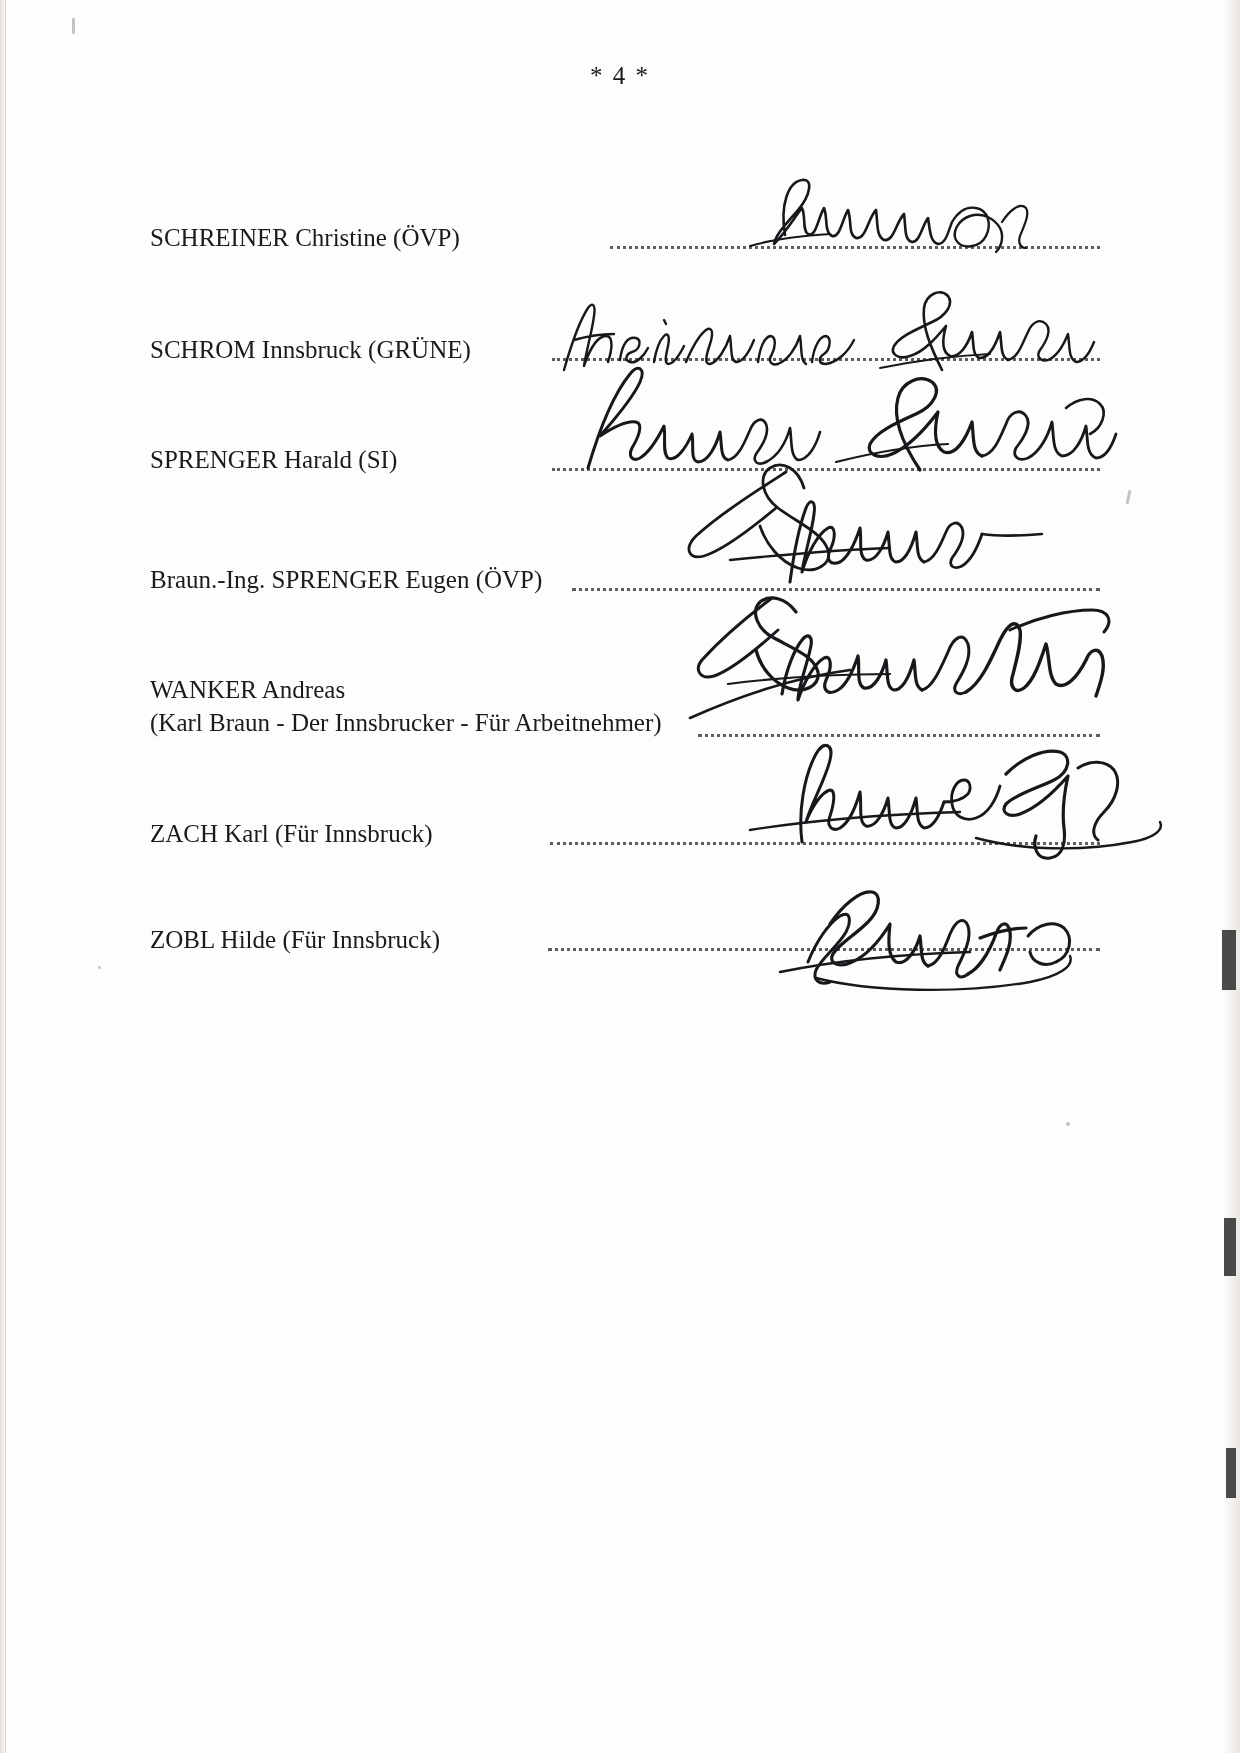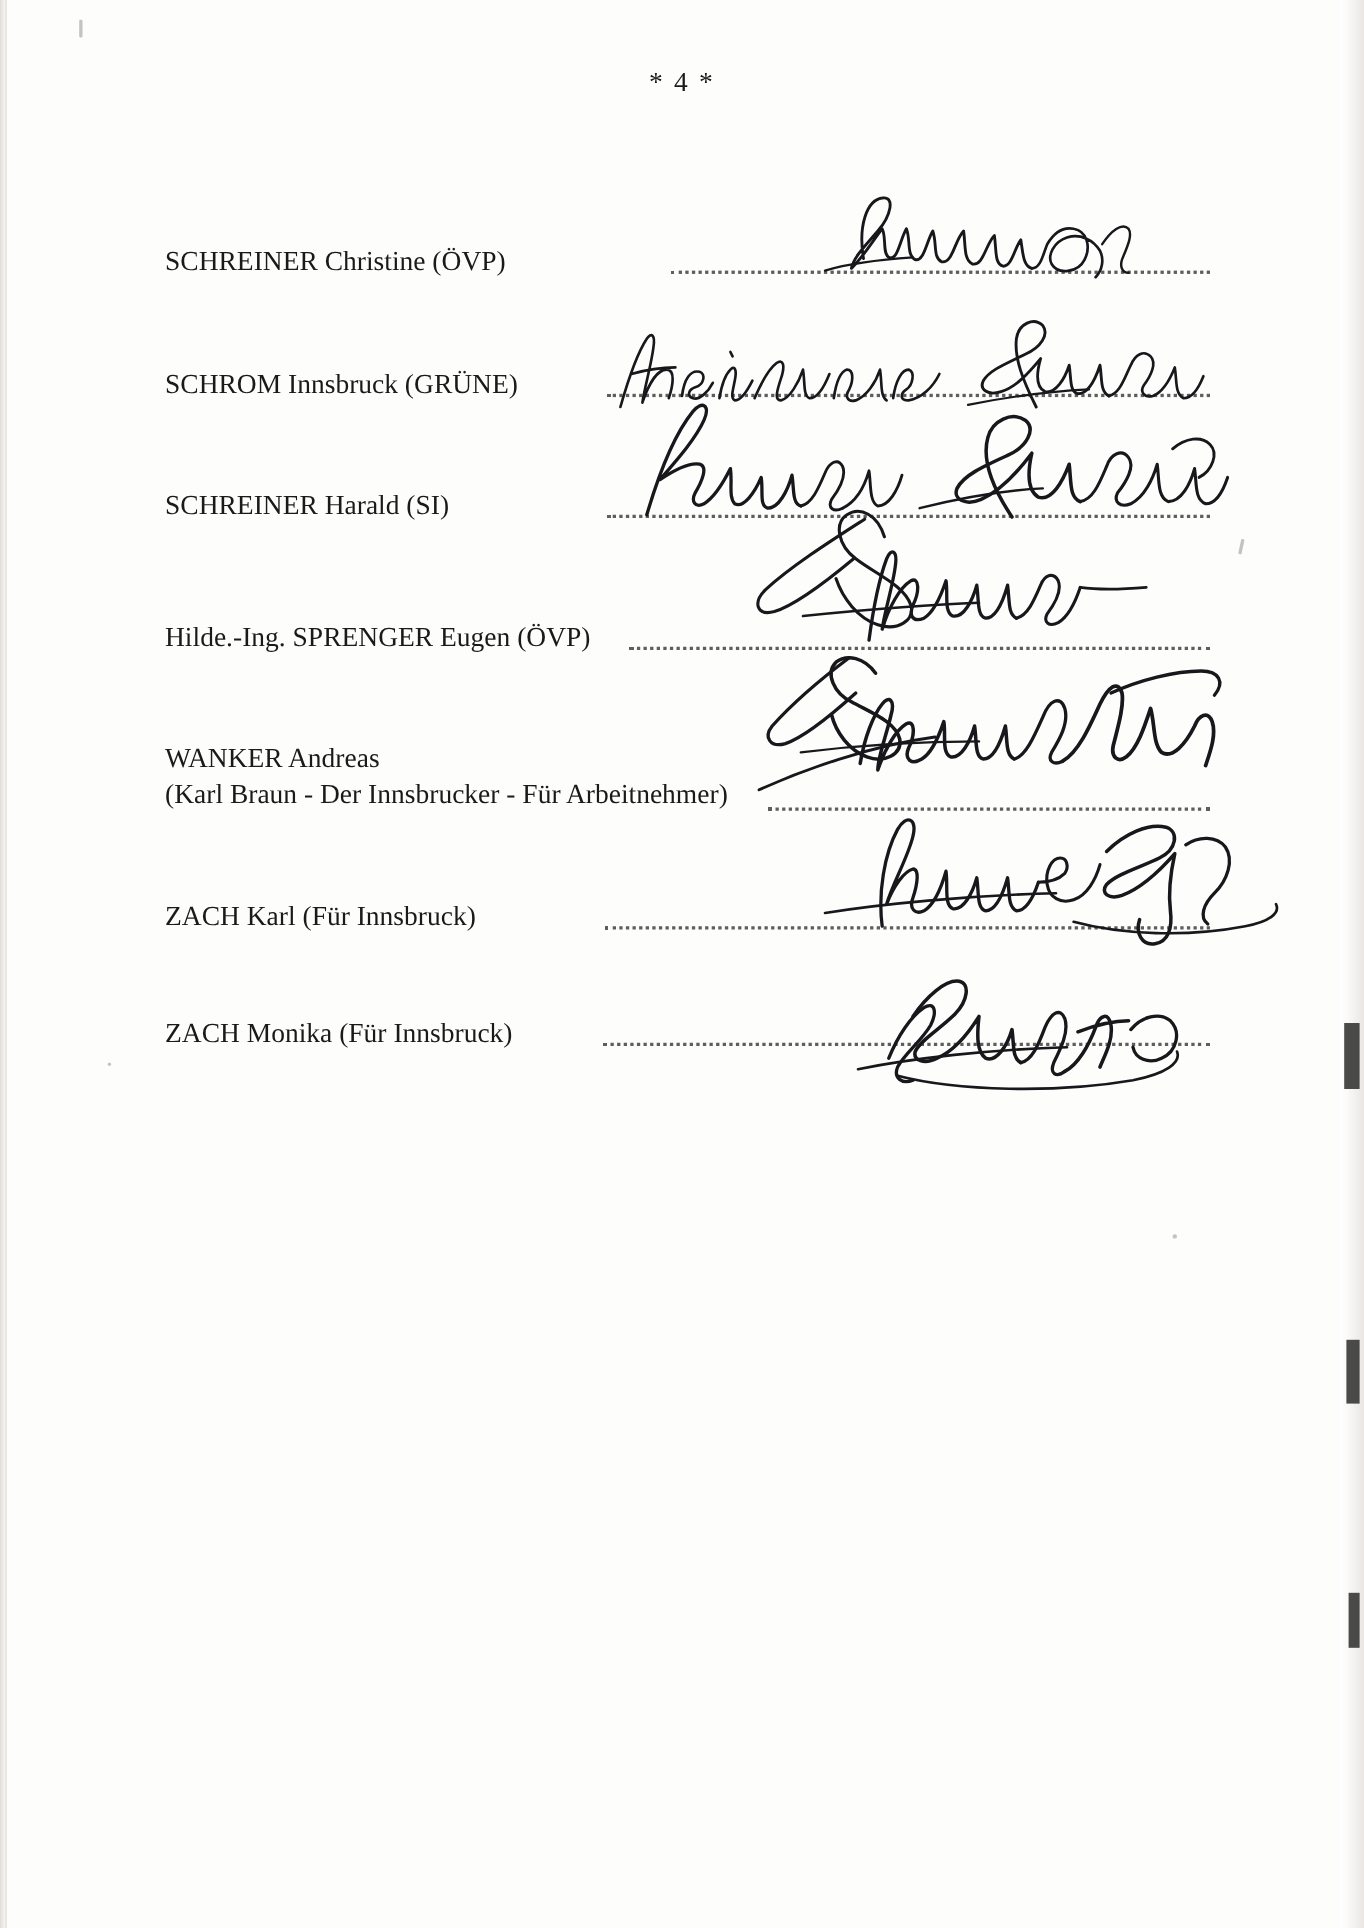--- a/index.html
+++ b/index.html
@@ -161,37 +161,37 @@
           <path class="ink" stroke-width="2.4" d="M208 88 C 210 74, 214 64, 220 62 C 226 62, 226 72, 222 80 C 218 86, 220 92, 228 90 C 238 86, 246 74, 250 62 C 252 74, 250 86, 256 90"></path>
           <path class="ink" stroke-width="2.4" d="M262 88 C 264 72, 270 62, 276 62 C 282 64, 280 76, 274 80 C 268 84, 268 90, 276 90 C 288 88, 298 78, 304 66"></path>
           <path class="ink" stroke-width="2.6" d="M392 96 C 380 72, 372 52, 374 34 C 376 20, 390 14, 398 22 C 404 30, 396 42, 382 48 C 366 56, 350 62, 344 72 C 340 80, 348 86, 360 82 C 374 78, 386 64, 396 52 C 392 66, 392 78, 400 82 C 410 84, 418 70, 422 58 C 424 70, 422 82, 430 84 C 440 84, 446 70, 450 58 C 452 70, 450 82, 458 86"></path>
           <path class="ink" stroke-width="2.4" d="M458 86 C 468 84, 472 70, 478 58 C 482 48, 490 44, 496 50 C 502 56, 496 68, 490 76 C 486 82, 490 88, 498 86 C 508 82, 514 70, 518 60 C 520 72, 518 84, 526 88 C 534 88, 540 78, 544 68"></path>
           <path class="ink" stroke-width="2" d="M330 94 C 360 88, 400 82, 440 80"></path>
         </svg>
       </div>
     </div>
 
     <div class="sig-row" style="top:428px;">
-      <div class="sig-name">SCHREINER Harald (SI)</div>
+      <div class="sig-name">SPRENGER Harald (SI)</div>
       <div class="sig-line" style="left:402px; top:22px; width:548px;"></div>
       <div class="sig-ink" style="left:418px; top:-94px;">
         <svg width="560" height="130" viewBox="0 0 560 130" aria-hidden="true">
           <path class="ink" stroke-width="3" d="M20 118 C 30 84, 44 46, 62 24 C 70 14, 78 18, 72 32 C 64 50, 44 72, 32 86 C 44 78, 58 70, 68 72 C 76 74, 70 88, 64 98 C 60 106, 64 112, 72 108 C 82 102, 90 88, 96 76 C 98 88, 94 102, 100 108 C 108 112, 118 98, 124 84 C 126 96, 122 110, 130 112 C 140 112, 148 96, 152 82 C 154 94, 152 108, 160 110"></path>
           <path class="ink" stroke-width="2.6" d="M160 110 C 170 108, 176 94, 182 80 C 186 70, 194 66, 198 74 C 202 84, 194 96, 188 104 C 184 112, 190 116, 198 112"></path>
           <path class="ink" stroke-width="2.6" d="M198 112 C 210 106, 218 92, 222 78 C 224 90, 222 106, 230 110 C 240 110, 248 96, 252 82"></path>
           <path class="ink" stroke-width="3.2" d="M352 120 C 336 96, 324 70, 330 48 C 334 32, 352 24, 364 32 C 374 40, 366 56, 348 64 C 326 74, 308 82, 302 94 C 298 104, 310 110, 324 104 C 342 96, 358 78, 370 62 C 366 80, 366 96, 376 102 C 388 106, 398 88, 404 72 C 406 88, 404 102, 414 106"></path>
           <path class="ink" stroke-width="2.8" d="M414 106 C 426 104, 432 88, 438 74 C 442 62, 452 58, 458 66 C 464 74, 456 88, 448 98 C 444 106, 450 112, 460 108 C 472 102, 480 86, 484 72 C 486 86, 484 102, 494 106 C 506 106, 514 90, 518 76 C 520 90, 518 104, 528 108 C 538 108, 544 96, 548 84"></path>
           <path class="ink" stroke-width="2.6" d="M498 58 C 510 48, 524 46, 532 54 C 540 62, 534 78, 522 84"></path>
           <path class="ink" stroke-width="2.2" d="M268 112 C 300 104, 340 96, 380 94"></path>
         </svg>
       </div>
     </div>
 
     <div class="sig-row" style="top:548px;">
-      <div class="sig-name">Hilde.-Ing. SPRENGER Eugen (ÖVP)</div>
+      <div class="sig-name">Braun.-Ing. SPRENGER Eugen (ÖVP)</div>
       <div class="sig-line" style="left:422px; top:22px; width:528px;"></div>
       <div class="sig-ink" style="left:440px; top:-112px;">
         <svg width="500" height="150" viewBox="0 0 500 150" aria-hidden="true">
           <path class="ink" stroke-width="2.8" d="M214 36 C 208 16, 192 8, 180 16 C 168 24, 172 44, 188 56 C 206 70, 232 80, 238 98 C 242 112, 226 122, 208 116 C 190 110, 176 92, 170 74"></path>
           <path class="ink" stroke-width="2.8" d="M196 20 C 168 38, 130 62, 106 84 C 94 96, 98 108, 114 104 C 134 98, 162 76, 186 56"></path>
           <path class="ink" stroke-width="3" d="M200 130 C 204 100, 210 72, 216 56 C 220 46, 226 48, 224 62 C 222 80, 214 104, 212 120 C 218 100, 228 82, 238 76 C 246 72, 246 86, 240 98 C 236 108, 240 114, 250 110 C 260 104, 266 88, 270 76 C 272 88, 268 104, 276 108 C 286 110, 294 94, 298 80 C 300 94, 298 108, 306 110 C 316 110, 322 94, 326 80 C 328 94, 326 106, 334 110"></path>
           <path class="ink" stroke-width="2.8" d="M334 110 C 344 108, 350 94, 356 80 C 360 70, 368 68, 372 76 C 376 86, 368 98, 362 106 C 358 114, 364 118, 372 114 C 382 108, 388 94, 392 82"></path>
           <path class="ink" stroke-width="2.6" d="M392 82 C 406 84, 428 84, 452 82"></path>
           <path class="ink" stroke-width="2.4" d="M140 108 C 180 104, 240 98, 300 96"></path>
         </svg>
@@ -225,21 +225,21 @@
           <path class="ink" stroke-width="2.8" d="M324 84 C 334 84, 342 82, 348 76 C 352 70, 350 62, 344 62 C 336 62, 330 74, 332 86 C 334 98, 344 104, 356 100 C 368 96, 376 82, 380 68"></path>
           <path class="ink" stroke-width="3.2" d="M386 56 C 402 40, 424 30, 440 34 C 452 38, 450 54, 434 62 C 418 70, 396 76, 386 86 C 380 94, 388 100, 400 96 C 416 90, 434 74, 448 58 C 444 76, 442 94, 444 110 C 446 126, 442 138, 430 140 C 418 142, 412 130, 416 118"></path>
           <path class="ink" stroke-width="3" d="M458 50 C 470 42, 486 42, 494 52 C 502 64, 496 82, 484 94 C 474 104, 470 116, 478 122"></path>
           <path class="ink" stroke-width="2.4" d="M130 112 C 180 104, 260 96, 340 94"></path>
           <path class="ink" stroke-width="2.4" d="M356 120 C 400 132, 460 134, 512 124 C 534 120, 544 112, 540 104"></path>
         </svg>
       </div>
     </div>
 
     <div class="sig-row" style="top:908px;">
-      <div class="sig-name">ZACH Monika (Für Innsbruck)</div>
+      <div class="sig-name">ZOBL Hilde (Für Innsbruck)</div>
       <div class="sig-line" style="left:398px; top:22px; width:552px;"></div>
       <div class="sig-ink" style="left:490px; top:-62px;">
         <svg width="460" height="120" viewBox="0 0 460 120" aria-hidden="true">
           <path class="ink" stroke-width="3" d="M168 100 C 176 80, 188 62, 200 54 C 210 48, 212 58, 206 70 C 198 84, 182 96, 176 108 C 172 118, 180 124, 190 120"></path>
           <path class="ink" stroke-width="3.2" d="M190 62 C 202 44, 220 28, 232 30 C 242 32, 240 48, 228 60 C 214 74, 196 84, 192 94 C 190 102, 200 106, 212 100 C 226 94, 240 78, 250 62 C 248 80, 248 94, 256 100 C 266 104, 276 88, 280 74 C 282 88, 280 100, 288 104"></path>
           <path class="ink" stroke-width="3" d="M288 104 C 298 102, 304 88, 310 72 C 316 58, 324 54, 328 64 C 332 76, 324 92, 318 104 C 314 114, 320 118, 328 112"></path>
           <path class="ink" stroke-width="3.2" d="M328 112 C 340 106, 350 88, 356 72 C 360 60, 368 58, 370 70 C 372 84, 364 98, 360 108 M 340 76 C 356 70, 372 66, 386 66"></path>
           <path class="ink" stroke-width="3" d="M388 74 C 398 62, 414 58, 424 66 C 434 76, 430 94, 416 100 C 404 106, 392 100, 390 90"></path>
           <path class="ink" stroke-width="2.4" d="M140 110 C 190 100, 260 92, 330 90"></path>
           <path class="ink" stroke-width="2.4" d="M176 116 C 230 130, 320 132, 390 120 C 420 114, 434 104, 430 94"></path>

